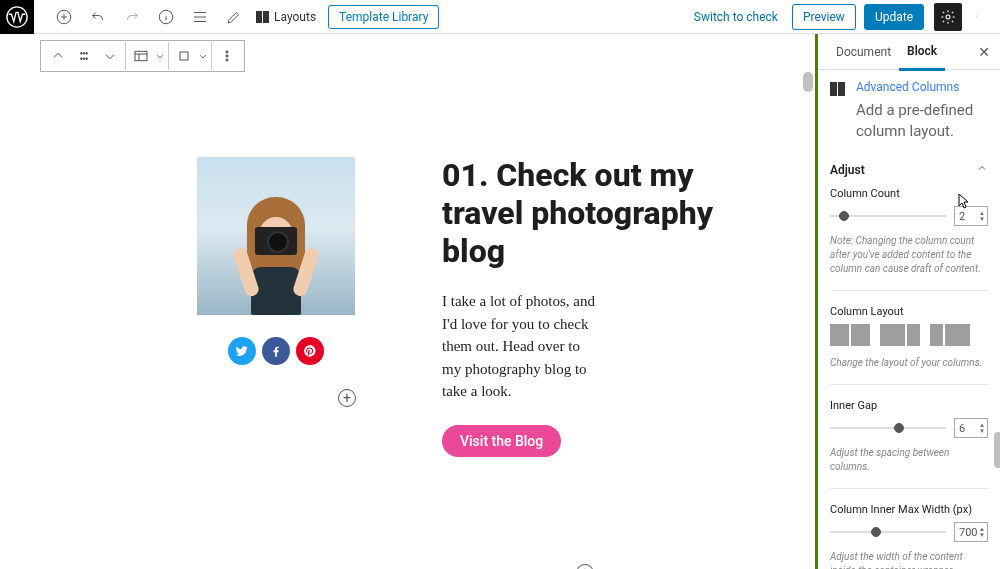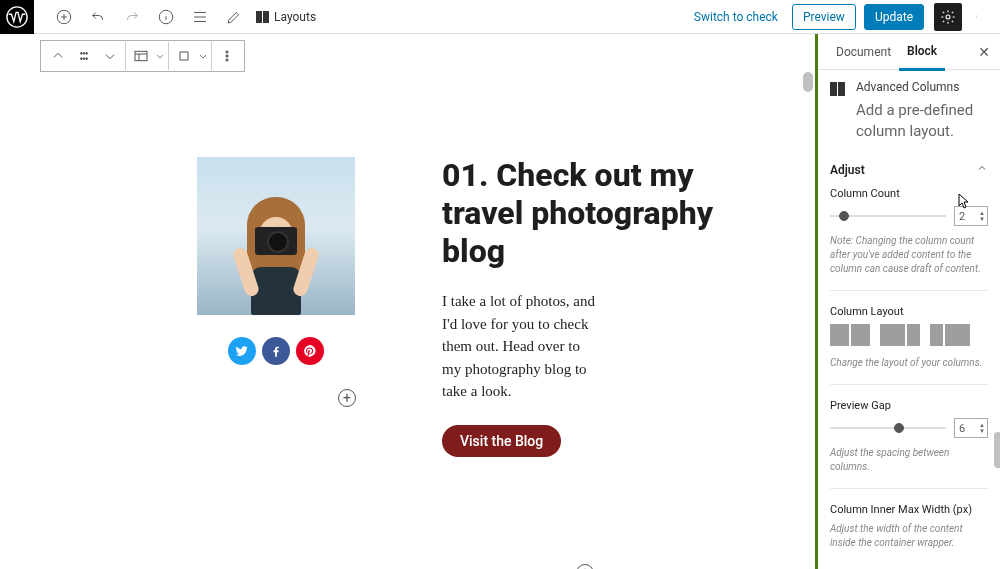--- a/index.html
+++ b/index.html
@@ -49,32 +49,32 @@
 .pin { background: #e60023; }
 .sbtn svg { width: 14px; height: 14px; fill: #fff; }
 
 .plus-circ { position: absolute; width: 18px; height: 18px; border: 1.5px solid #555; border-radius: 50%; display: flex; align-items: center; justify-content: center; color: #555; cursor: pointer; font-size: 14px; line-height: 1; }
 .plus1 { top: 355px; left: 338px; }
 .plus2 { top: 530px; left: 576px; }
 
 .right-col { flex: 1; padding-left: 86px; }
 .big-heading { font-size: 32px; font-weight: 800; line-height: 1.18; margin-bottom: 20px; font-family: -apple-system, BlinkMacSystemFont, "Segoe UI", Roboto, sans-serif; }
 .body-text { font-family: Georgia, serif; font-size: 15px; line-height: 1.5; color: #222; width: 156px; margin-bottom: 22px; }
-.visit-btn { display: inline-block; background: #7f1d1d; color: #fff; font-size: 14px; font-weight: 500; padding: 8px 18px; border-radius: 22px; cursor: pointer; }
+.visit-btn { display: inline-block; background: #ec4899; color: #fff; font-size: 14px; font-weight: 500; padding: 8px 18px; border-radius: 22px; cursor: pointer; }
 
 .sidebar { position: absolute; top: 34px; right: 0; width: 185px; bottom: 0; border-left: 3px solid #4d7c0f; background: #fff; overflow: hidden; }
 .sb-tabs { display: flex; align-items: center; padding: 0 10px; border-bottom: 1px solid #e0e0e0; height: 36px; position: relative; }
 .sb-tab { font-size: 12px; padding: 10px 8px; color: #555; cursor: pointer; }
 .sb-tab.active { color: #1e1e1e; font-weight: 600; border-bottom: 3px solid #007cba; margin-bottom: -1px; }
 .sb-close { position: absolute; right: 10px; top: 10px; cursor: pointer; color: #555; font-size: 14px; }
 
 .sb-block-title { display: flex; padding: 10px 12px 4px 12px; align-items: flex-start; }
 .sb-block-title .bicon { width: 18px; height: 14px; margin-right: 8px; margin-top: 2px; display: inline-block; }
 .sb-block-title .bicon span { display:inline-block; width:7px; height:14px; background:#333; margin-right:1px; vertical-align:top; }
-.sb-block-title .btext { font-size: 12px; color: #404040; }
+.sb-block-title .btext { font-size: 12px; color: #3b82f6; }
 .sb-block-desc { font-size: 15px; color: #666; padding: 0 12px 10px 38px; line-height: 1.4; }
 
 .panel-head { display: flex; justify-content: space-between; align-items: center; padding: 10px 12px; font-size: 12px; font-weight: 600; color: #222; cursor: pointer; }
 .panel-head .chev-up svg { width: 12px; height: 12px; stroke: #555; fill: none; stroke-width: 2; }
 
 .panel-body { padding: 0 12px 14px 12px; font-size: 11px; color: #555; }
 .field-label { font-size: 11px; color: #222; margin-bottom: 6px; }
 .slider-row { display: flex; align-items: center; margin-bottom: 8px; }
 .slider-track { flex: 1; height: 2px; background: #ddd; position: relative; margin-right: 8px; }
 .slider-thumb { position: absolute; top: -4px; width: 10px; height: 10px; border-radius: 50%; background: #555; border: 1px solid #555; }
@@ -137,20 +137,21 @@
         <path d="M4 20l4-1 10-10-3-3L5 16l-1 4z"></path>
       </svg>
     </div>
   <div class="layouts">
     <span style="display:inline-flex;gap:1px;margin-right:5px;">
         <span style="width:6px;height:12px;background:#333;display:inline-block"></span>
         <span style="width:6px;height:12px;background:#333;display:inline-block"></span>
       </span>
     <span>Layouts</span>
   </div>
+  <div class="tmpl-lib">Template Library</div>
   <div class="spacer"></div>
   <div class="switch-draft">Switch to check</div>
   <div class="preview-btn">Preview</div>
   <div class="update-btn">Update</div>
   <div class="gear-btn">
       <svg viewBox="0 0 24 24" width="16" height="16" fill="none" stroke="#fff" stroke-width="1.6">
         <circle cx="12" cy="12" r="3"></circle>
         <path d="M12 2v3M12 19v3M4.2 4.2l2.1 2.1M17.7 17.7l2.1 2.1M2 12h3M19 12h3M4.2 19.8l2.1-2.1M17.7 6.3l2.1-2.1"></path>
       </svg>
     </div>
@@ -309,35 +310,44 @@
         </div>
       <div class="layout-opt">
           <span style="flex:1"></span>
           <span style="flex:2"></span>
         </div>
     </div>
     <div class="hint">Change the layout of your columns.</div>
 
     <div class="hr-mini"></div>
 
-    <div class="field-label">Preview Gap</div>
+    <div class="field-label">Inner Gap</div>
     <div class="slider-row">
       <div class="slider-track">
           <div class="slider-thumb" style="left:55%"></div>
         </div>
       <div class="num-input">
         <span>6</span>
         <span class="spin">▲<br>▼</span>
       </div>
     </div>
     <div class="hint">Adjust the spacing between columns.</div>
 
     <div class="hr-mini"></div>
 
     <div class="field-label">Column Inner Max Width (px)</div>
+    <div class="slider-row">
+      <div class="slider-track">
+          <div class="slider-thumb" style="left:35%"></div>
+        </div>
+      <div class="num-input">
+        <span>700</span>
+        <span class="spin">▲<br>▼</span>
+      </div>
+    </div>
     <div class="hint">Adjust the width of the content inside the container wrapper.</div>
 
   </div>
 
   <div class="sb-scroll-thumb"></div>
 </div>
 
 <div class="cursor-overlay">
   <svg viewBox="0 0 12 16">
       <path d="M1 1 L1 13 L4 10 L6 15 L8 14 L6 9 L10 9 Z" fill="#fff" stroke="#000" stroke-width="1"></path>

